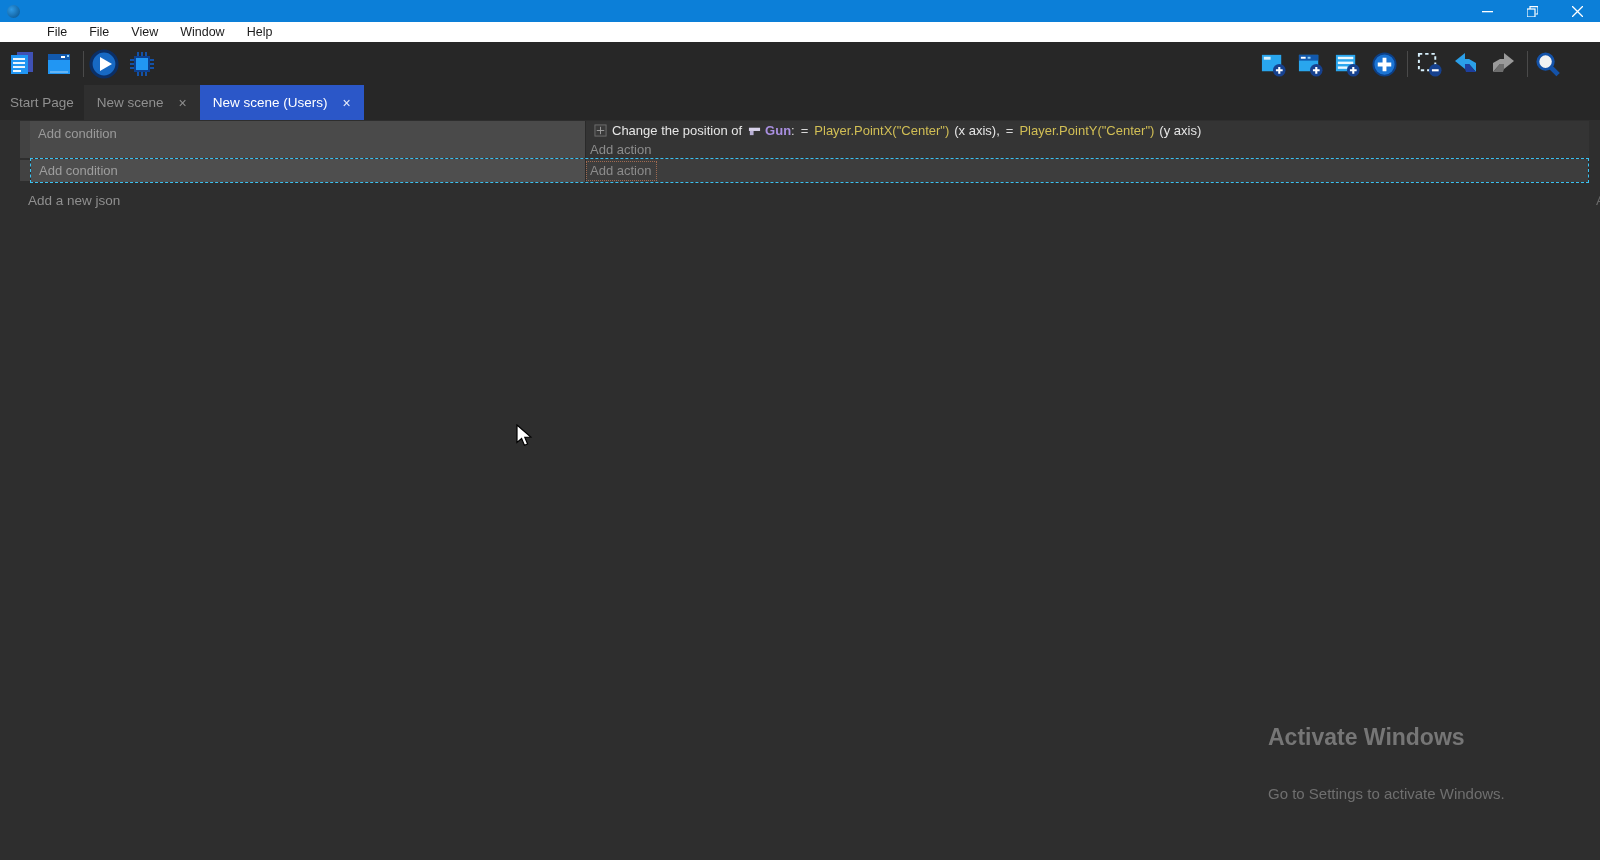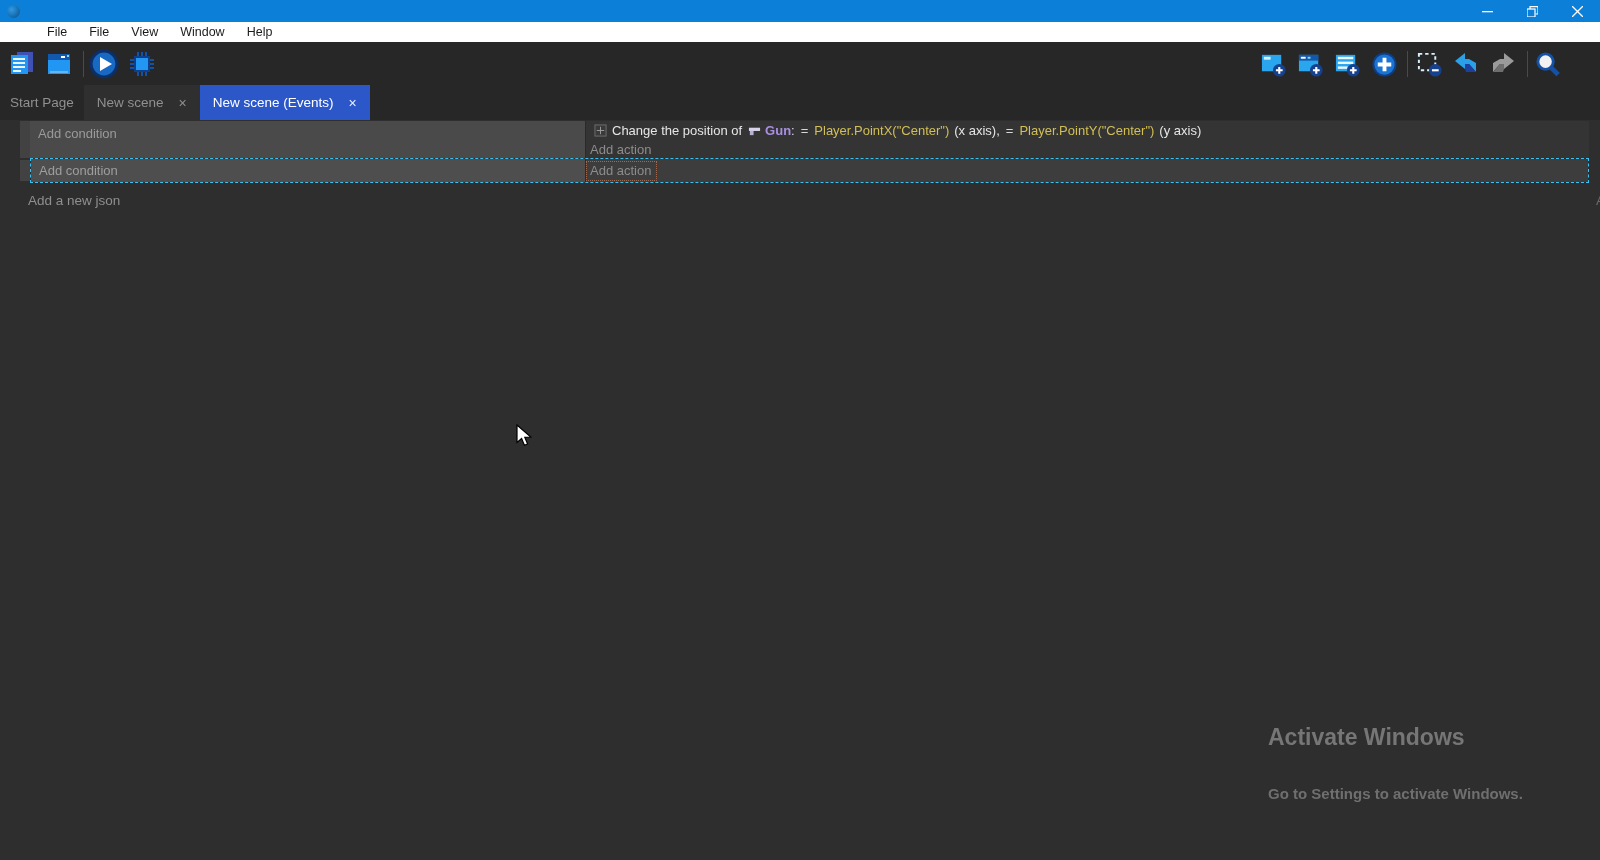--- a/index.html
+++ b/index.html
@@ -64,21 +64,21 @@
   .cond2 { position:absolute; left:0px; top:0px; width:554px; height:23px; background:#4e4e4e;
            color:#9e9e9e; font-size:13px; display:flex; align-items:center; padding-left:8px; }
   .act2  { position:absolute; left:554px; top:0px; width:1003px; height:23px; background:#3d3d3d;
            border-left:1px solid #2a2a2a; display:flex; align-items:center; }
   .act2 .focusbox { border:1px dotted #a06a50; padding:1px 5px 2px 3px; color:#8c8c8c; font-size:13px; }
 
   .addnew { position:absolute; left:28px; top:73px; font-size:13.5px; color:#8f8f8f; }
   .addmore { position:absolute; left:1596px; top:73px; font-size:13.5px; color:#6b6b6b; }
 
   .watermark1 { position:absolute; left:1268px; top:604px; font-size:23px; color:#767676; font-weight:700; }
-  .watermark2 { position:absolute; left:1268px; top:665px; font-size:15px; color:#6f6f6f;font-weight:bold; }
+  .watermark2 { position:absolute; left:1268px; top:665px; font-size:15px; color:#6f6f6f; }
 
   .cursor { position:absolute; left:516px; top:424px; }
 
   .posicon { width:13px; height:13px; margin-left:4px; flex:0 0 auto; }
   .gunthumb { width:13px; height:13px; margin-left:6px; flex:0 0 auto; }
 </style>
 </head>
 <body>
 
 <div class="titlebar">
@@ -229,21 +229,21 @@
 
 <div class="tabbar">
   <div class="tab start">
     <span>Start Page</span>
   </div>
   <div class="tab inactive2">
     <span>New scene</span>
     <span class="tabclose">×</span>
   </div>
   <div class="tab active">
-    <span>New scene (Events)</span>
+    <span>New scene (Users)</span>
     <span class="tabclose">×</span>
   </div>
 </div>
 
 <div class="sheet">
 
   <div class="gutter1"></div>
   <div class="cond1">
     <span>Add condition</span>
   </div>

